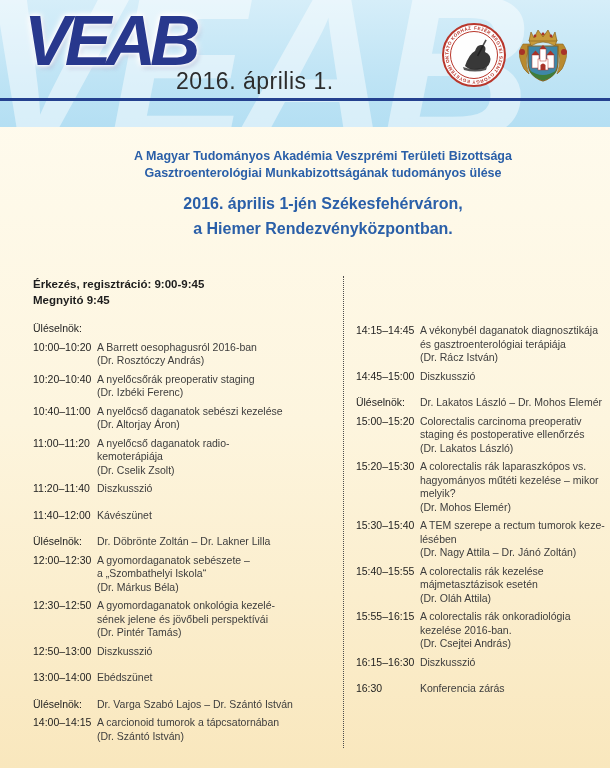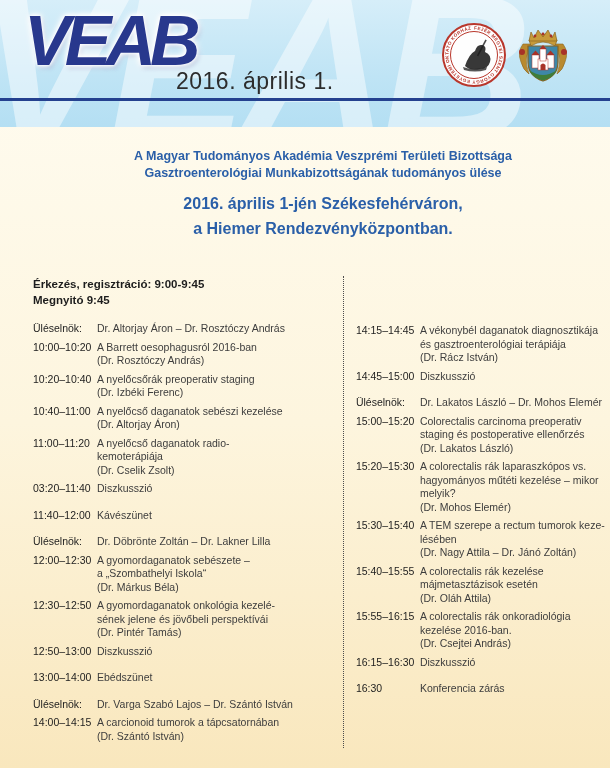--- a/index.html
+++ b/index.html
@@ -128,23 +128,20 @@
 
   <div class="schedule">
     <div class="col left">
       <div class="preamble">
         <div>Érkezés, regisztráció: 9:00-9:45</div>
         <div>Megnyitó 9:45</div>
       </div>
       <div class="rows">
           <div class="row chair">
             <span class="time">Üléselnök:</span>
-            <span class="text">
-              <div>Dr. Altorjay Áron – Dr. Rosztóczy András</div>
-            </span>
           </div>
           <div class="row">
             <span class="time">10:00–10:20</span>
             <span class="text">
               <div>A Barrett oesophagusról 2016-ban</div>
               <div>(Dr. Rosztóczy András)</div>
             </span>
           </div>
           <div class="row">
             <span class="time">10:20–10:40</span>
@@ -162,21 +159,21 @@
           </div>
           <div class="row">
             <span class="time">11:00–11:20</span>
             <span class="text">
               <div>A nyelőcső daganatok radio-</div>
               <div>kemoterápiája</div>
               <div>(Dr. Cselik Zsolt)</div>
             </span>
           </div>
           <div class="row">
-            <span class="time">03:20–11:40</span>
+            <span class="time">11:20–11:40</span>
             <span class="text">
               <div>Diszkusszió</div>
             </span>
           </div>
           <div class="row gap">
             <span class="time">11:40–12:00</span>
             <span class="text">
               <div>Kávészünet</div>
             </span>
           </div>

